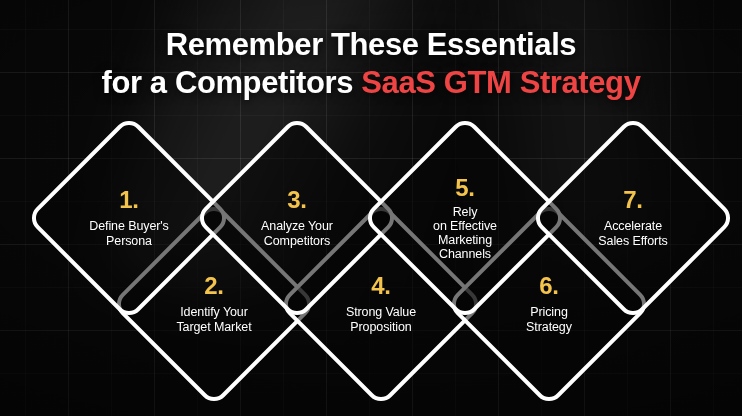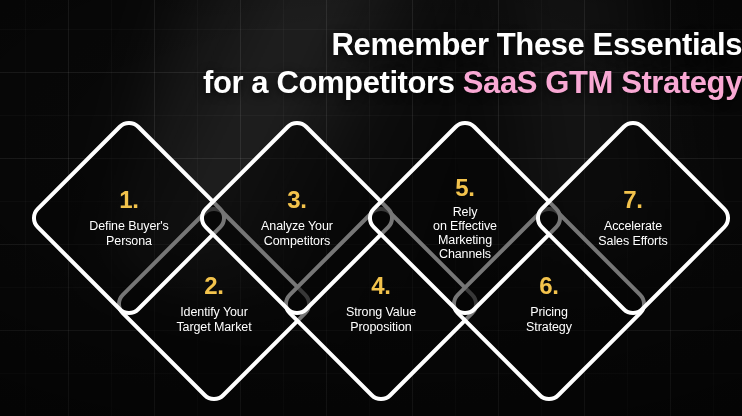--- a/index.html
+++ b/index.html
@@ -60,35 +60,35 @@
   .bg-vignette {
     position:absolute; inset:0;
     background:radial-gradient(ellipse 105% 88% at 50% 34%, rgba(0,0,0,0) 32%, rgba(0,0,0,0.62) 100%);
     pointer-events:none;
   }
 
   
   .title-block {
     position:absolute;
     top:28px; left:0; right:0;
-    text-align:right;
+    text-align:center;
     z-index:5;
   }
   .title-line {
     font-size:31px;
     line-height:33px;
     font-weight:bold;
     color:#ffffff;
     letter-spacing:-0.4px;
     white-space:nowrap;
     font-stretch:condensed;
     text-shadow:0 2px 10px rgba(0,0,0,0.8);
   }
   .title-line.l2 { margin-top:5px; }
-  .title-accent { color:#f9a8d4; }
+  .title-accent { color:#ef4444; }
 
   
   .diamond {
     position:absolute;
     width:146px; height:146px;
     border:4px solid #ffffff;
     border-radius:15px;
     transform:rotate(45deg);
     background:rgba(6,6,6,0.55);
     z-index:3;

